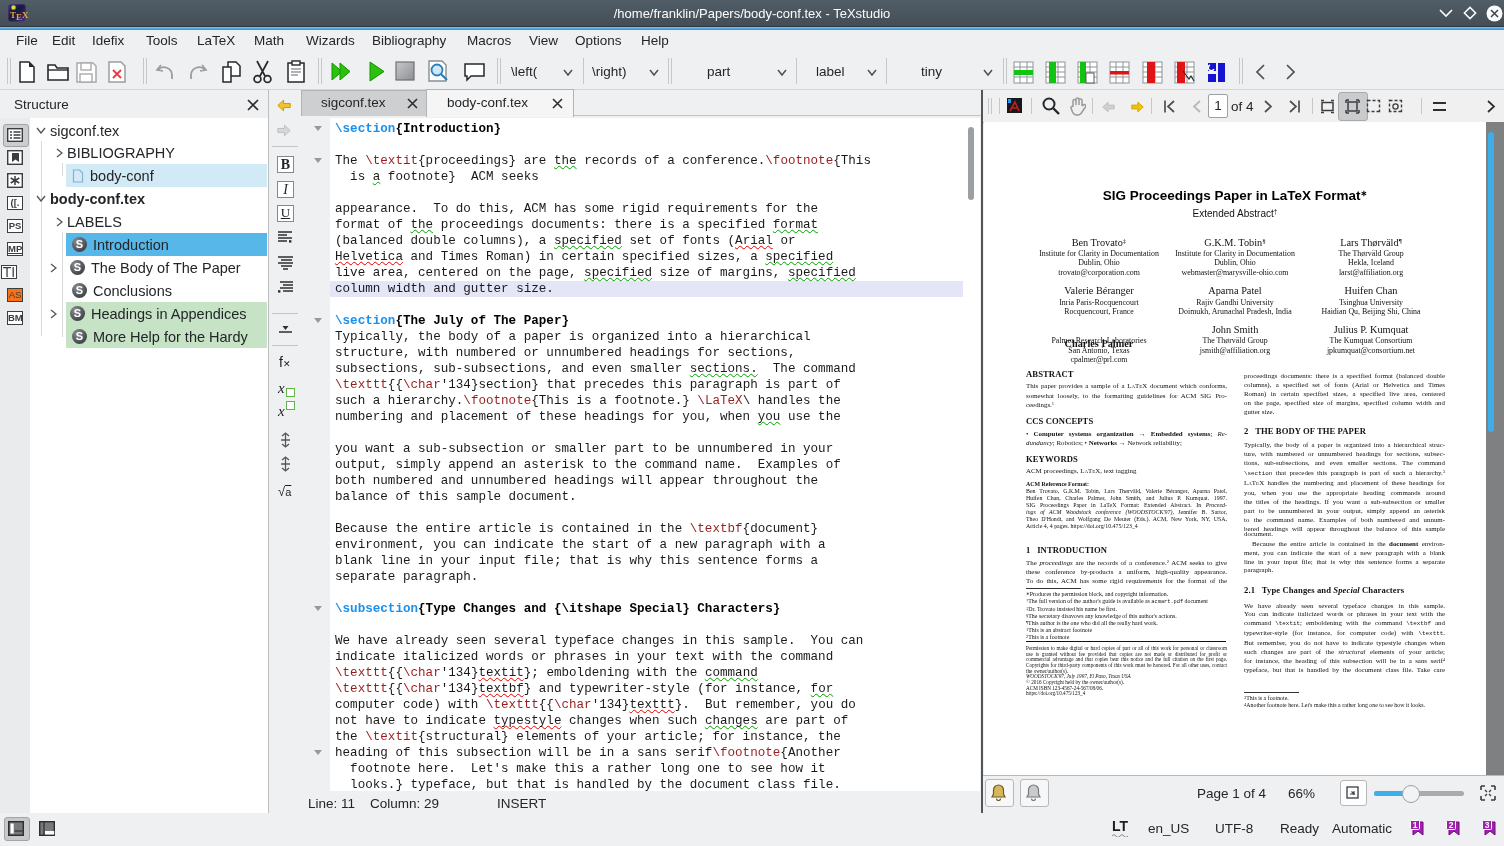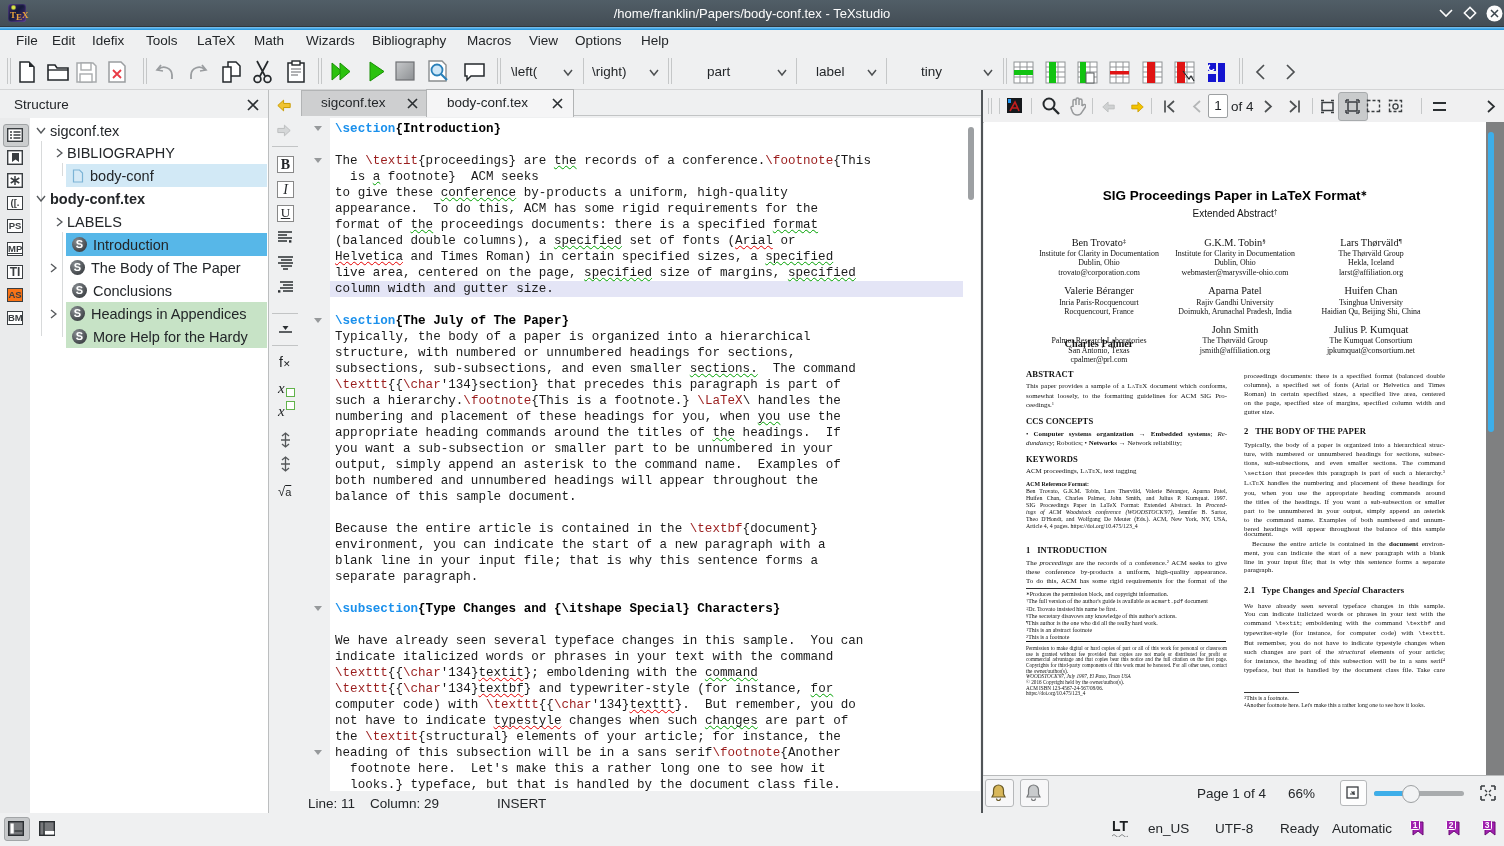--- a/index.html
+++ b/index.html
@@ -246,22 +246,22 @@
     <rect x="0.7" y="0.7" width="14.6" height="13.6" fill="#fff" stroke="#3a3e41" stroke-width="1.4"></rect>
     <path d="M5 3 h7 v9 l-3.5 -2.5 L5 12 z" fill="#3a3e41"></path>
   </svg>
 <svg class="ab" style="left:7px;top:173px;" width="16" height="15" viewBox="0 0 16 15">
     <rect x="0.7" y="0.7" width="14.6" height="13.6" fill="#fff" stroke="#3a3e41" stroke-width="1.4"></rect>
     <path d="M8 3 v9 M3.7 5 l8.6 5 M12.3 5 l-8.6 5" stroke="#3a3e41" stroke-width="1.5"></path>
   </svg>
 <div class="ab" style="left:7px;top:196px;width:14px;height:12px;border:1.4px solid #3a3e41;background:#fff;font-size:9.5px;font-weight:bold;color:#3a3e41;text-align:center;line-height:12px;">([.</div>
 <div class="ab" style="left:7px;top:219px;width:14px;height:12px;border:1.4px solid #3a3e41;background:#fff;font-size:9.5px;font-weight:bold;color:#3a3e41;text-align:center;line-height:12px;">PS</div>
 <div class="ab" style="left:7px;top:242px;width:14px;height:12px;border:1.4px solid #3a3e41;background:#fff;font-size:9.5px;font-weight:bold;color:#3a3e41;text-align:center;line-height:12px;text-decoration:underline;">MP</div>
-<div class="ab" style="left:7px;top:265px;width:14px;height:12px;border:1.4px solid #3a3e41;background:#fff;font-size:12px;font-weight:bold;color:#3a3e41;text-align:center;line-height:12px;">TI</div>
-<div class="ab" style="left:7px;top:288px;width:14px;height:12px;border:1.4px solid #3a3e41;background:#f97316;font-size:9.5px;font-weight:bold;color:#3a3e41;text-align:center;line-height:12px;">AS</div>
+<div class="ab" style="left:1px;top:265px;width:14px;height:12px;border:1.4px solid #3a3e41;background:#fff;font-size:14px;font-weight:normal;color:#3a3e41;text-align:center;line-height:12px;">TI</div>
+<div class="ab" style="left:7px;top:288px;width:14px;height:12px;border:1.4px solid #3a3e41;background:#f97316;font-size:9.5px;font-weight:normal;color:#3a3e41;text-align:center;line-height:12px;">AS</div>
 <div class="ab" style="left:7px;top:311px;width:14px;height:12px;border:1.4px solid #3a3e41;background:#fff;font-size:9.5px;font-weight:bold;color:#3a3e41;text-align:center;line-height:12px;">BM</div>
 
 <div class="ab" style="left:41px;top:141px;width:1px;height:69px;background:#d8dadb;"></div>
 <div class="ab" style="left:62px;top:163px;width:1px;height:13px;background:#d8dadb;"></div>
 <div class="ab" style="left:41px;top:210px;width:1px;height:126px;background:#d8dadb;"></div>
 <div class="ab" style="left:62px;top:232px;width:1px;height:105px;background:#d8dadb;"></div>
 <div class="ab" style="left:66px;top:164px;width:201px;height:23px;background:#d2e9f6;"></div>
 <div class="ab" style="left:66px;top:233px;width:201px;height:23px;background:#57b7e8;"></div>
 <div class="ab" style="left:66px;top:302px;width:201px;height:46px;background:#c7e3c6;"></div>
 <div class="trow" style="top:119px;"><svg style="margin:0 4px 0 6px" width="10" height="7" viewBox="0 0 10 7">
@@ -344,35 +344,33 @@
 <div class="ab" style="left:28px;top:163px;width:633px;height:16px;background:#e4e5f6;"></div>
 <div class="fold" style="top:8px;"></div>
 <div class="fold" style="top:40px;"></div>
 <div class="fold" style="top:200px;"></div>
 <div class="fold" style="top:488px;"></div>
 <div class="fold" style="top:632px;"></div>
 <div class="ab" style="left:666px;top:9px;width:6px;height:73px;background:#9da0a3;border-radius:3px;"></div>
 <div class="ln" style="top:3px"><span class="kw">\section</span><span class="bb">{Introduction}</span></div>
 <div class="ln" style="top:35px">The <span class="cmd">\textit</span>{proceedings} are <span class="sqg">the</span> records of a conference.<span class="cmd">\footnote</span>{This</div>
 <div class="ln" style="top:51px">  is <span class="sqg">a</span> footnote}  ACM seeks</div>
-<div class="ln" style="top:67px">to give these <span class="sqg">conference</span> by-products a uniform, high-quality</div>
 <div class="ln" style="top:83px">appearance.  To do this, ACM has some rigid requirements for the</div>
 <div class="ln" style="top:115px">(balanced double columns), a <span class="sqg">specified</span> set of fonts (<span class="sqr">Arial</span> or</div>
 <div class="ln" style="top:99px">format of <span class="sqg">the</span> proceedings documents: there is a specified <span class="sqg">format</span></div>
 <div class="ln" style="top:131px"><span class="sqr">Helvetica</span> and Times Roman) in certain specified sizes, a <span class="sqg">specified</span></div>
 <div class="ln" style="top:147px">live area, centered on the page, <span class="sqg">specified</span> size of margins, <span class="sqg">specified</span></div>
 <div class="ln" style="top:163px">column width and gutter size.</div>
 <div class="ln" style="top:195px"><span class="kw">\section</span><span class="bb">{The July of The Paper}</span></div>
 <div class="ln" style="top:211px">Typically, the body of a paper is organized into a hierarchical</div>
 <div class="ln" style="top:227px">structure, with numbered or unnumbered headings for sections,</div>
 <div class="ln" style="top:243px">subsections, sub-subsections, and even smaller <span class="sqg">sections.</span>  The command</div>
 <div class="ln" style="top:259px"><span class="cmd">\texttt</span>{{<span class="cmd">\char</span>'134}section} that precedes this paragraph is part of</div>
 <div class="ln" style="top:275px">such a hierarchy.<span class="cmd">\footnote</span>{This is a footnote.} <span class="cmd">\LaTeX</span>\ handles the</div>
 <div class="ln" style="top:291px">numbering and placement of these headings for you, when <span class="sqg">you</span> use the</div>
-<div class="ln" style="top:307px">appropriate heading commands around the titles of <span class="sqg">the</span> headings.  If</div>
 <div class="ln" style="top:323px">you want a sub-subsection or smaller part to be unnumbered in your</div>
 <div class="ln" style="top:339px">output, simply append an asterisk to the command name.  Examples of</div>
 <div class="ln" style="top:355px">both numbered and unnumbered headings will appear throughout the</div>
 <div class="ln" style="top:371px">balance of this sample document.</div>
 <div class="ln" style="top:403px">Because the entire article is contained in the <span class="cmd">\textbf</span>{document}</div>
 <div class="ln" style="top:419px">environment, you can indicate the start of a new paragraph with a</div>
 <div class="ln" style="top:435px">blank line in your input file; that is why this sentence forms a</div>
 <div class="ln" style="top:451px">separate paragraph.</div>
 <div class="ln" style="top:483px"><span class="kw">\subsection</span><span class="bb">{Type Changes and {\itshape Special} Characters}</span></div>
 <div class="ln" style="top:515px">We have already seen several typeface changes in this sample.  You can</div>

